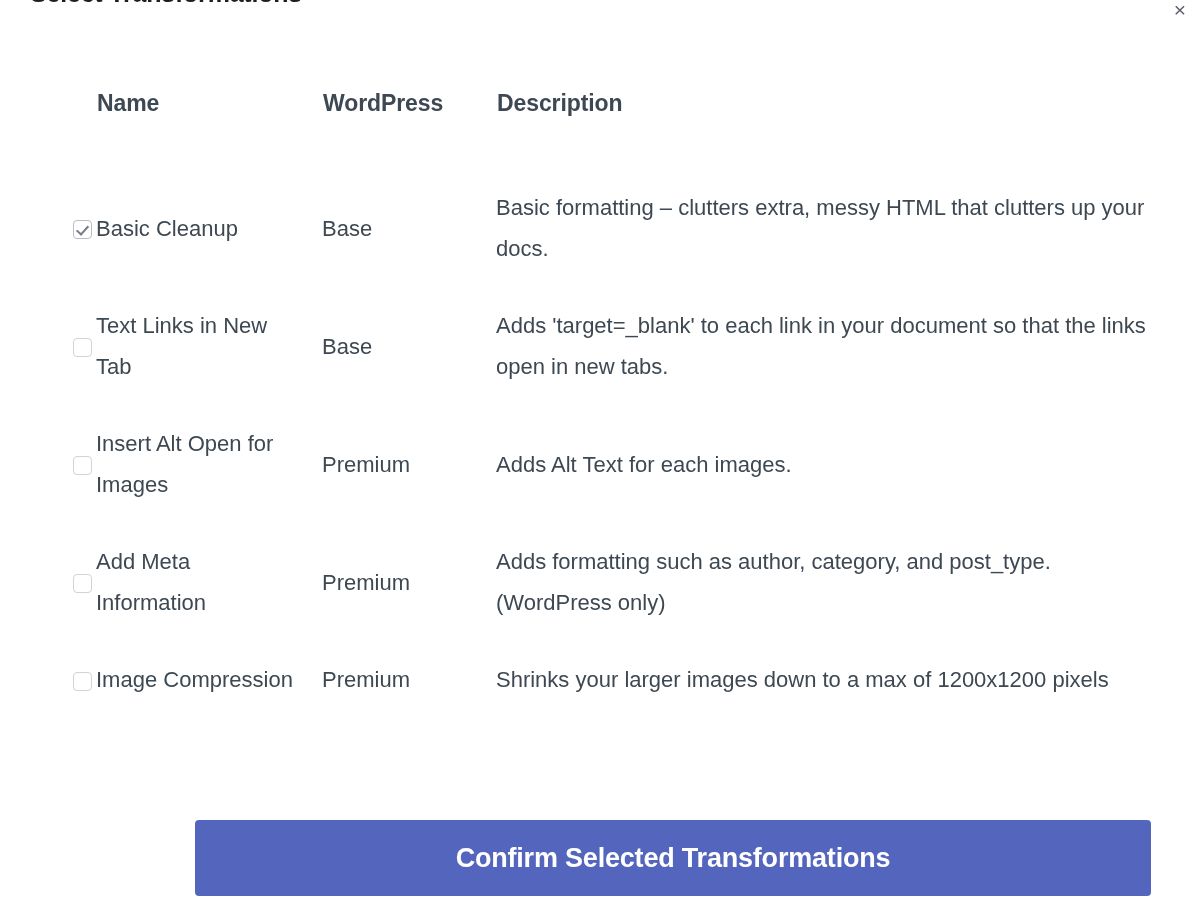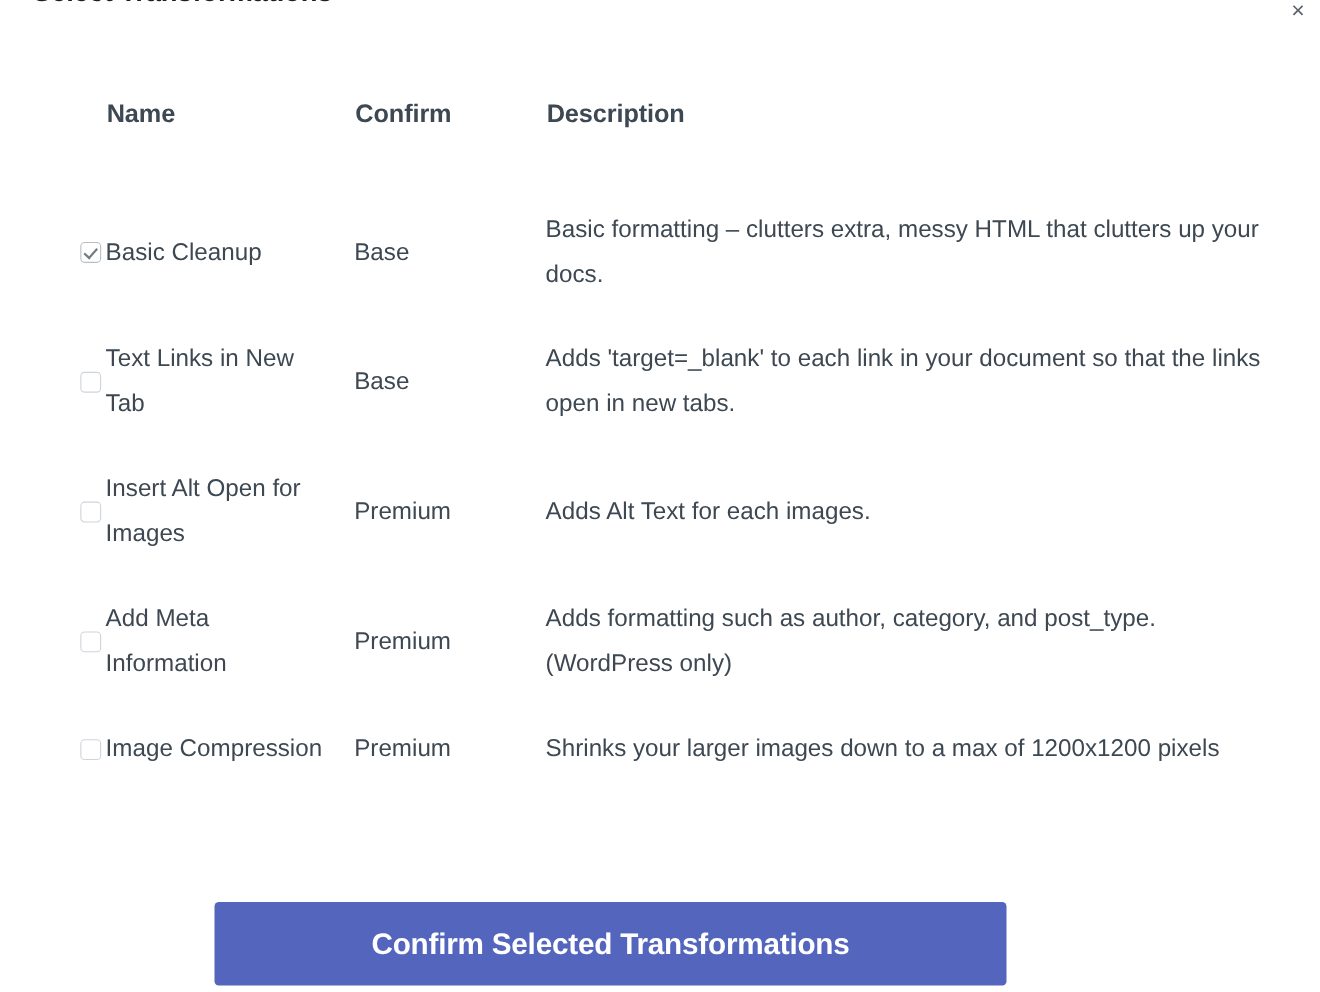--- a/index.html
+++ b/index.html
@@ -133,21 +133,21 @@
     border: solid #757c86;
     border-width: 0 2px 2px 0;
     transform: rotate(42deg);
   }
 
   
   .confirm-btn {
     position: absolute;
     left: 195px;
     top: 820px;
-    width: 720px;
+    width: 956px;
     height: 76px;
     box-sizing: border-box;
     background: #5365bd;
     border: none;
     border-radius: 4px;
     color: #ffffff;
     font-family: "Liberation Sans", sans-serif;
     font-size: 27px;
     font-weight: 700;
     letter-spacing: -0.2px;
@@ -172,21 +172,21 @@
       <colgroup>
         <col class="c-check">
           <col class="c-name">
           <col class="c-cat">
           <col class="c-desc">
       </colgroup>
       <thead>
         <tr>
           <th class="th-check"></th>
           <th class="th-name">Name</th>
-          <th class="th-cat">Confirm</th>
+          <th class="th-cat">WordPress</th>
           <th class="th-desc">Description</th>
         </tr>
       </thead>
       <tbody id="tx-body">
           <tr>
             <td class="td-check"><span class="cb checked"></span></td>
             <td class="td-name">Basic Cleanup</td>
             <td class="td-cat">Base</td>
             <td class="td-desc">Basic formatting – clutters extra, messy HTML that clutters up your docs.</td>
           </tr>

